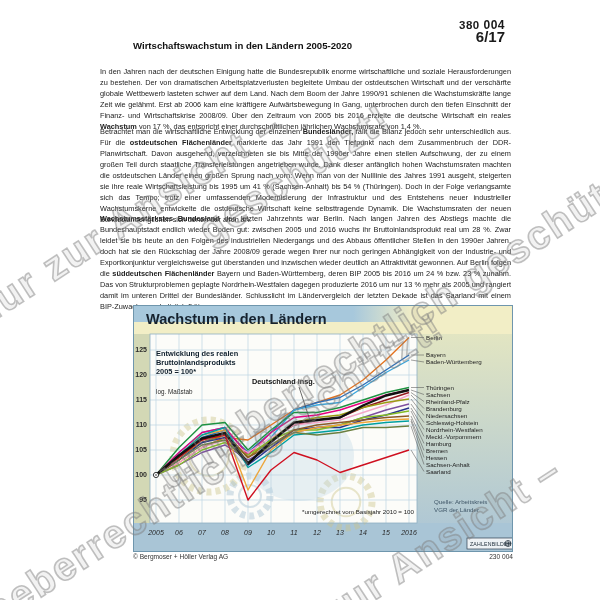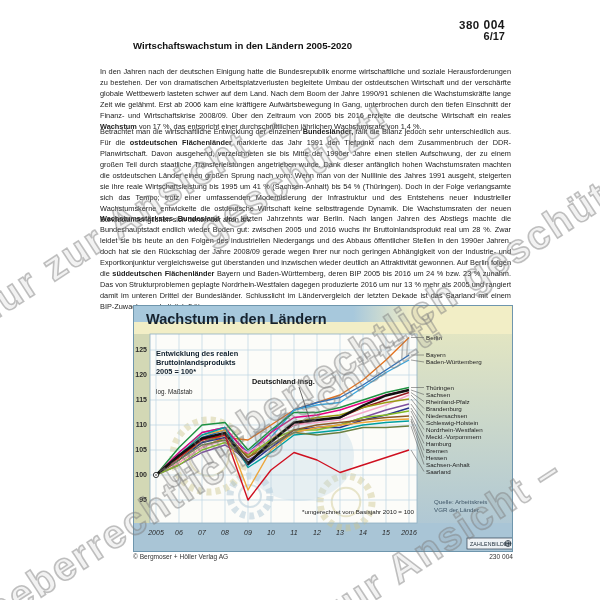--- a/index.html
+++ b/index.html
@@ -2,21 +2,21 @@
 <html><head>
 <meta charset="utf-8">
 <style>
   html,body{margin:0;padding:0;background:#fff;}
   #page{position:relative;width:600px;height:600px;background:#fff;overflow:hidden;
         font-family:"Liberation Sans",sans-serif;color:#1a1a1a;}
   
   .hdr{position:absolute;top:20px;right:95px;text-align:right;line-height:11px;}
   .hdr .num{font-size:11.5px;font-weight:bold;letter-spacing:.5px;}
   .hdr .num small{font-size:12px;font-weight:bold;}
-  .hdr .pg{font-size:11px;font-weight:bold;}
+  .hdr .pg{font-size:15px;font-weight:bold;}
   h1{position:absolute;left:133px;top:40px;margin:0;font-size:9.6px;font-weight:bold;color:#111;}
   
   .para{position:absolute;left:100px;width:411px;margin:0;font-size:7.35px;line-height:11px;
         text-align:justify;color:#222;}
   .p1{top:66px;} .p2{top:126px;} .p3{top:213px;}
   .para b{font-weight:bold;}
   
   #chartbox{position:absolute;left:133px;top:305px;width:380px;height:247px;
             border:1px solid #6f96ad;box-sizing:border-box;background:#f2eec6;}
   #charttitle{position:absolute;left:0;top:0;width:100%;height:16px;box-sizing:border-box;

